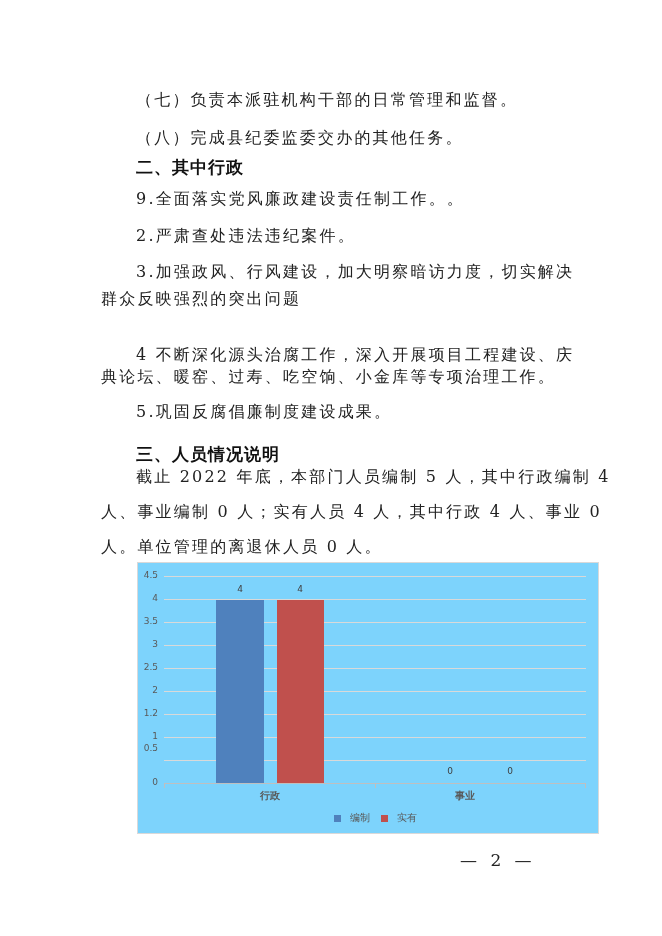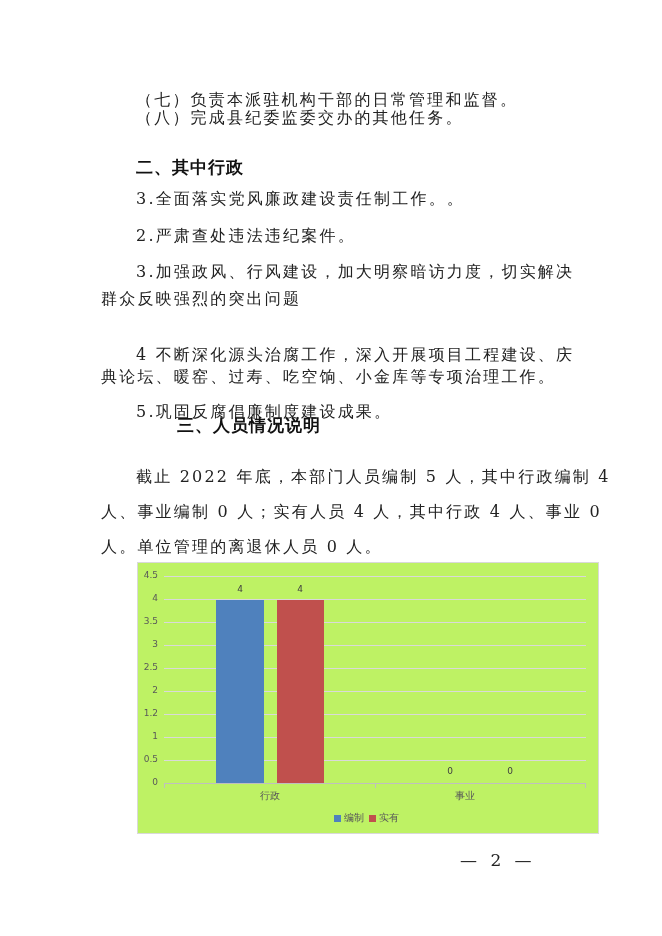--- a/index.html
+++ b/index.html
@@ -1,62 +1,62 @@
 <!DOCTYPE html>
 <html><head>
 <meta charset="utf-8">
 <style>
   html, body { margin: 0; padding: 0; background: #ffffff; }
   body { width: 662px; height: 936px; position: relative; overflow: hidden;
          font-family: "DejaVu Serif", "Liberation Serif", serif; color: #222; }
   .line { position: absolute; font-size: 16px; line-height: 20px; white-space: nowrap; letter-spacing: 2.2px; }
   .heading { position: absolute; font-family: "DejaVu Sans", "Liberation Sans", sans-serif; font-weight: bold; font-size: 17px; line-height: 20px; letter-spacing: 1px; color: #111; }
-  .chart { position: absolute; left: 137px; top: 562px; width: 460px; height: 270px; border: 1px solid #d9d9d9; background: #bef264;
+  .chart { position: absolute; left: 137px; top: 562px; width: 460px; height: 270px; border: 1px solid #d9d9d9; background: #7dd3fc;
            font-family: "DejaVu Sans", "Liberation Sans", sans-serif; }
   .ytick { position: absolute; font-size: 9px; color: #595959; width: 20px; text-align: right; }
   .grid { position: absolute; height: 1px; background: #d9d9d9; }
   .bar { position: absolute; }
   .dlabel { position: absolute; font-size: 9px; color: #404040; text-align: center; width: 20px; }
-  .xcat { position: absolute; font-size: 10px; color: #595959; text-align: center; width: 60px; }
-  .legend { position: absolute; font-size: 10px; color: #595959; display: flex; align-items: center; gap: 3px; font-family: Liberation Mono, monospace; }
+  .xcat { position: absolute; font-size: 10px; color: #595959; text-align: center; width: 60px; font-weight: bold; }
+  .legend { position: absolute; font-size: 10px; color: #595959; display: flex; align-items: center; gap: 9px; font-family: Liberation Mono, monospace; }
   .swatch { display: inline-block; width: 7px; height: 7px; }
   .page-num { position: absolute; left: 460px; top: 850px; font-size: 17px; letter-spacing: 4px; }
 </style>
 </head>
 <body>
 
 <div>
   <div class="line" style="left:136px; top:90px;">（七）负责本派驻机构干部的日常管理和监督。</div>
-  <div class="line" style="left:136px; top:108px;">（八）完成县纪委监委交办的其他任务。</div>
+  <div class="line" style="left:136px; top:128px;">（八）完成县纪委监委交办的其他任务。</div>
 
   <div class="heading" style="left:136px; top:157px;">二、其中行政</div>
-  <div class="line" style="left:136px; top:189px;">3.全面落实党风廉政建设责任制工作。。</div>
+  <div class="line" style="left:136px; top:189px;">9.全面落实党风廉政建设责任制工作。。</div>
   <div class="line" style="left:136px; top:226px;">2.严肃查处违法违纪案件。</div>
   <div class="line" style="left:136px; top:262px;">3.加强政风、行风建设，加大明察暗访力度，切实解决</div>
   <div class="line" style="left:101px; top:289px;">群众反映强烈的突出问题</div>
   <div class="line" style="left:136px; top:345px;">4 不断深化源头治腐工作，深入开展项目工程建设、庆</div>
   <div class="line" style="left:101px; top:367px;">典论坛、暖窑、过寿、吃空饷、小金库等专项治理工作。</div>
   <div class="line" style="left:136px; top:402px;">5.巩固反腐倡廉制度建设成果。</div>
 
-  <div class="heading" style="left:136px; top:415px;margin-left:41px;">三、人员情况说明</div>
+  <div class="heading" style="left:136px; top:444px;">三、人员情况说明</div>
   <div class="line" style="left:136px; top:467px;">截止 2022 年底，本部门人员编制 5 人，其中行政编制 4</div>
   <div class="line" style="left:101px; top:502px;">人、事业编制 0 人；实有人员 4 人，其中行政 4 人、事业 0</div>
   <div class="line" style="left:101px; top:537px;">人。单位管理的离退休人员 0 人。</div>
 
   <div class="chart">
 
     <div class="ytick" style="left:0px; top:7px;">4.5</div>
     <div class="ytick" style="left:0px; top:30px;">4</div>
     <div class="ytick" style="left:0px; top:53px;">3.5</div>
     <div class="ytick" style="left:0px; top:76px;">3</div>
     <div class="ytick" style="left:0px; top:99px;">2.5</div>
     <div class="ytick" style="left:0px; top:122px;">2</div>
     <div class="ytick" style="left:0px; top:145px;">1.2</div>
     <div class="ytick" style="left:0px; top:168px;">1</div>
-    <div class="ytick" style="left:0px; top:191px;">0.5</div>
+    <div class="ytick" style="left:0px; top:180px;">0.5</div>
     <div class="ytick" style="left:0px; top:214px;">0</div>
 
     <div class="grid" style="left:26px; width:422px; top:13px;"></div>
     <div class="grid" style="left:26px; width:422px; top:36px;"></div>
     <div class="grid" style="left:26px; width:422px; top:59px;"></div>
     <div class="grid" style="left:26px; width:422px; top:82px;"></div>
     <div class="grid" style="left:26px; width:422px; top:105px;"></div>
     <div class="grid" style="left:26px; width:422px; top:128px;"></div>
     <div class="grid" style="left:26px; width:422px; top:151px;"></div>
     <div class="grid" style="left:26px; width:422px; top:174px;"></div>

